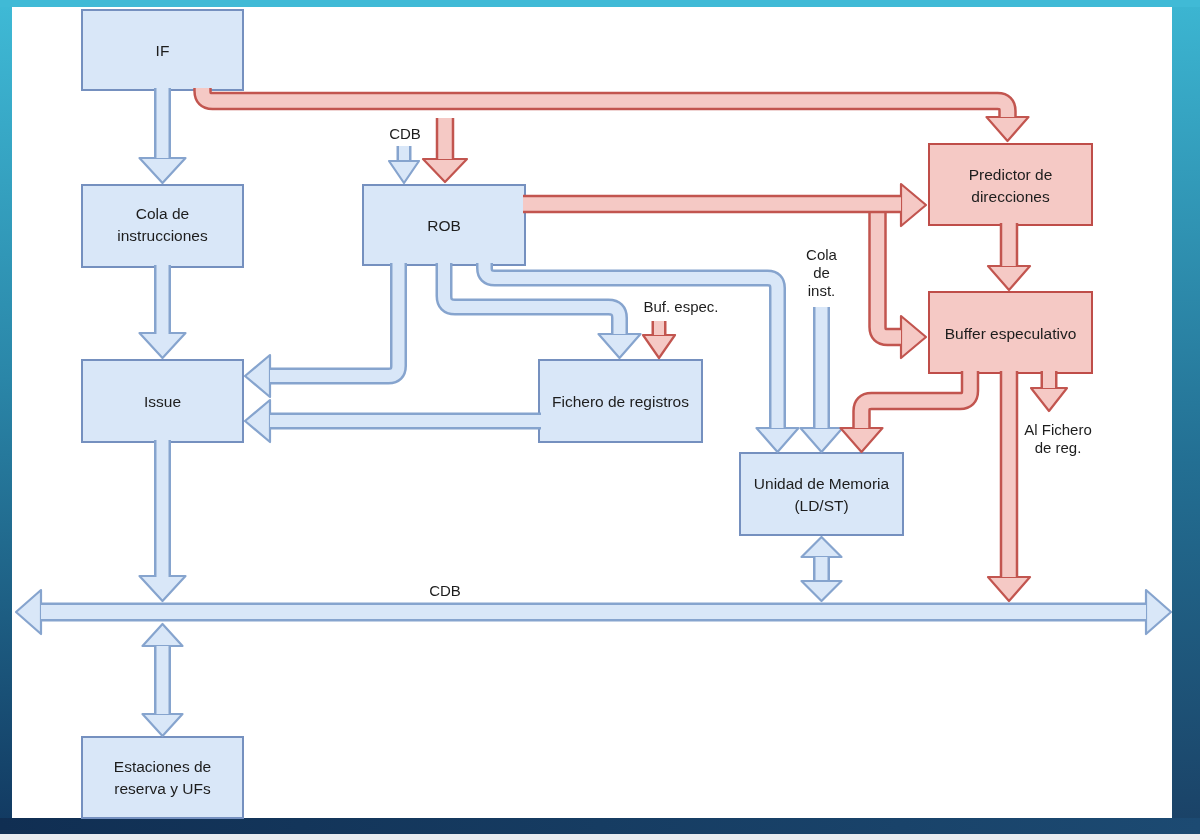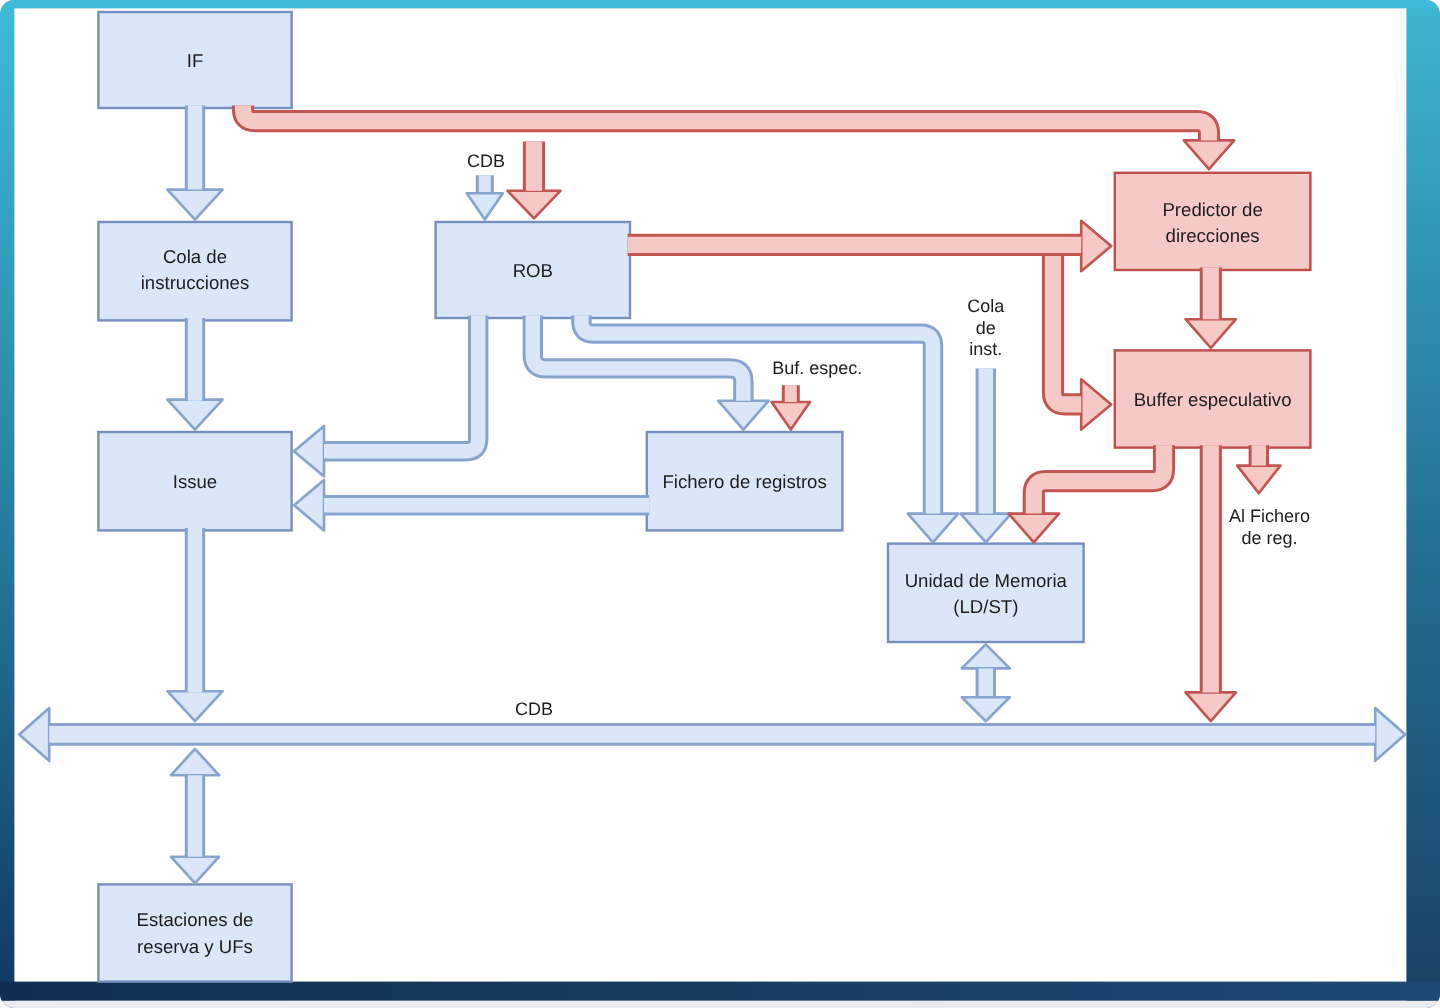--- a/index.html
+++ b/index.html
@@ -1,16 +1,16 @@
 <!DOCTYPE html>
 <html style="--blue-fill: #d9e7f8; --blue-box-stroke: #7590bf; --red-fill: #f5c9c5; --red-box-stroke: #bf4d49; --text-color: #1d1d1d;"><head>
 <meta charset="utf-8">
 <style>
   html,body{margin:0;padding:0;background:#fff;}
-  .stage{position:relative;width:1200px;height:840px;overflow:hidden;border-radius:12px;}
+  .stage{position:relative;width:1200px;height:840px;overflow:hidden;}
   svg{display:block;}
   svg text{
     font-family:"Liberation Sans","DejaVu Sans",sans-serif;
     font-size:15.5px;
     fill:var(--text-color,#1d1d1d);
     text-anchor:middle;
   }
   .box-blue{fill:var(--blue-fill,#d9e7f8);stroke:var(--blue-box-stroke,#7590bf);stroke-width:2;}
   .box-red{fill:var(--red-fill,#f5c9c5);stroke:var(--red-box-stroke,#bf4d49);stroke-width:2;}
   .lbl{font-size:15px;}

